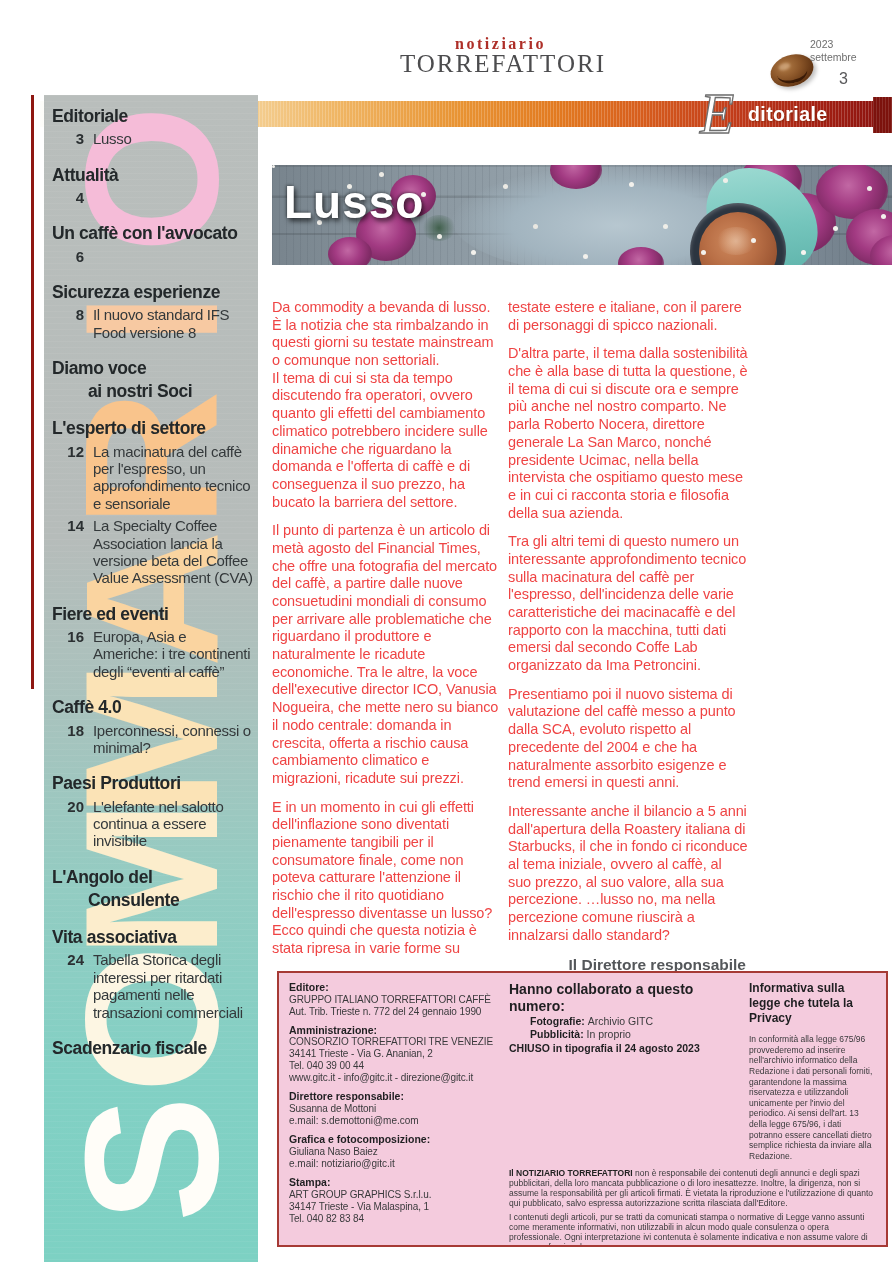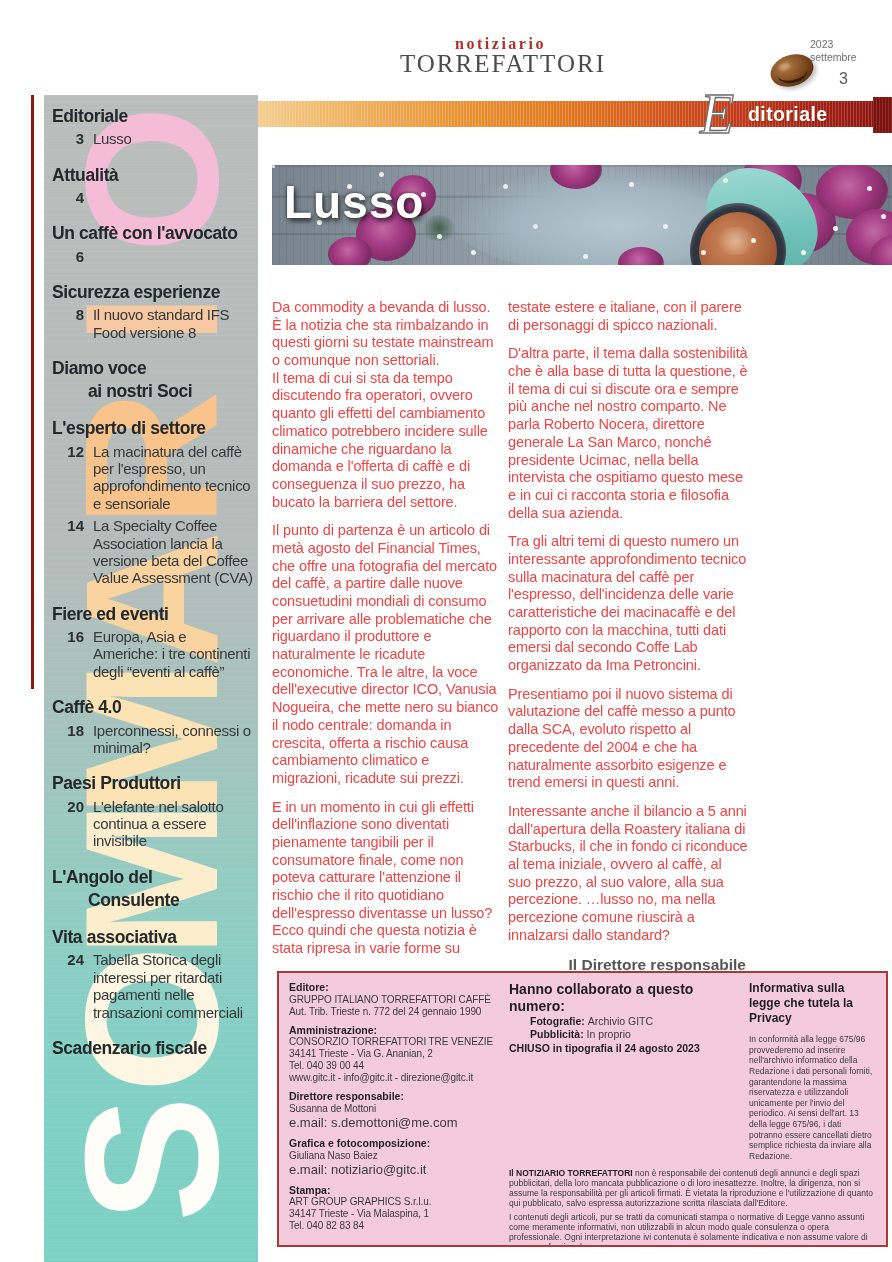--- a/index.html
+++ b/index.html
@@ -91,21 +91,21 @@
   .colophon{position:absolute;left:277px;top:971px;width:611px;height:276px;box-sizing:border-box;
     background:#f4cbdd;border:2px solid #a63a35;padding:8px 10px;overflow:hidden;
     display:grid;grid-template-columns:210px 230px 1fr;grid-template-rows:auto 1fr;column-gap:10px;}
   .colA{grid-row:1 / 3;grid-column:1;}
   .colB{grid-row:1;grid-column:2;}
   .colC{grid-row:1;grid-column:3;}
   .disc{grid-row:2;grid-column:2 / 4;padding-top:6px;}
   .blk{margin-bottom:6px;}
   .lbl{font-size:10.5px;font-weight:bold;color:#1f1f21;line-height:1.2;}
   .ln{font-size:10px;color:#3a3a3c;line-height:1.2;white-space:nowrap;letter-spacing:-0.1px;}
-  .sm{font-size:13px;color:#3a3a3c;line-height:1.25;}
+  .sm{font-size:10px;color:#3a3a3c;line-height:1.25;}
   .names{font-size:10.5px;color:#3a3a3c;line-height:1.25;margin-bottom:12px;}
   .kv{font-size:10.5px;color:#3a3a3c;line-height:1.3;padding-left:21px;}
   .kv b{color:#1f1f21;}
   .closed{font-size:10.5px;font-weight:bold;color:#1f1f21;line-height:1.3;}
   .priv-title{font-size:12px;font-weight:bold;color:#1f1f21;line-height:1.25;margin-bottom:8px;}
   .priv-body{font-size:8.5px;color:#3a3a3c;line-height:1.25;}
   .disc p{margin:0 0 4px 0;font-size:8.5px;color:#3a3a3c;line-height:1.18;}
   .disc .dl{font-weight:bold;color:#222;}
 </style>
 </head>

